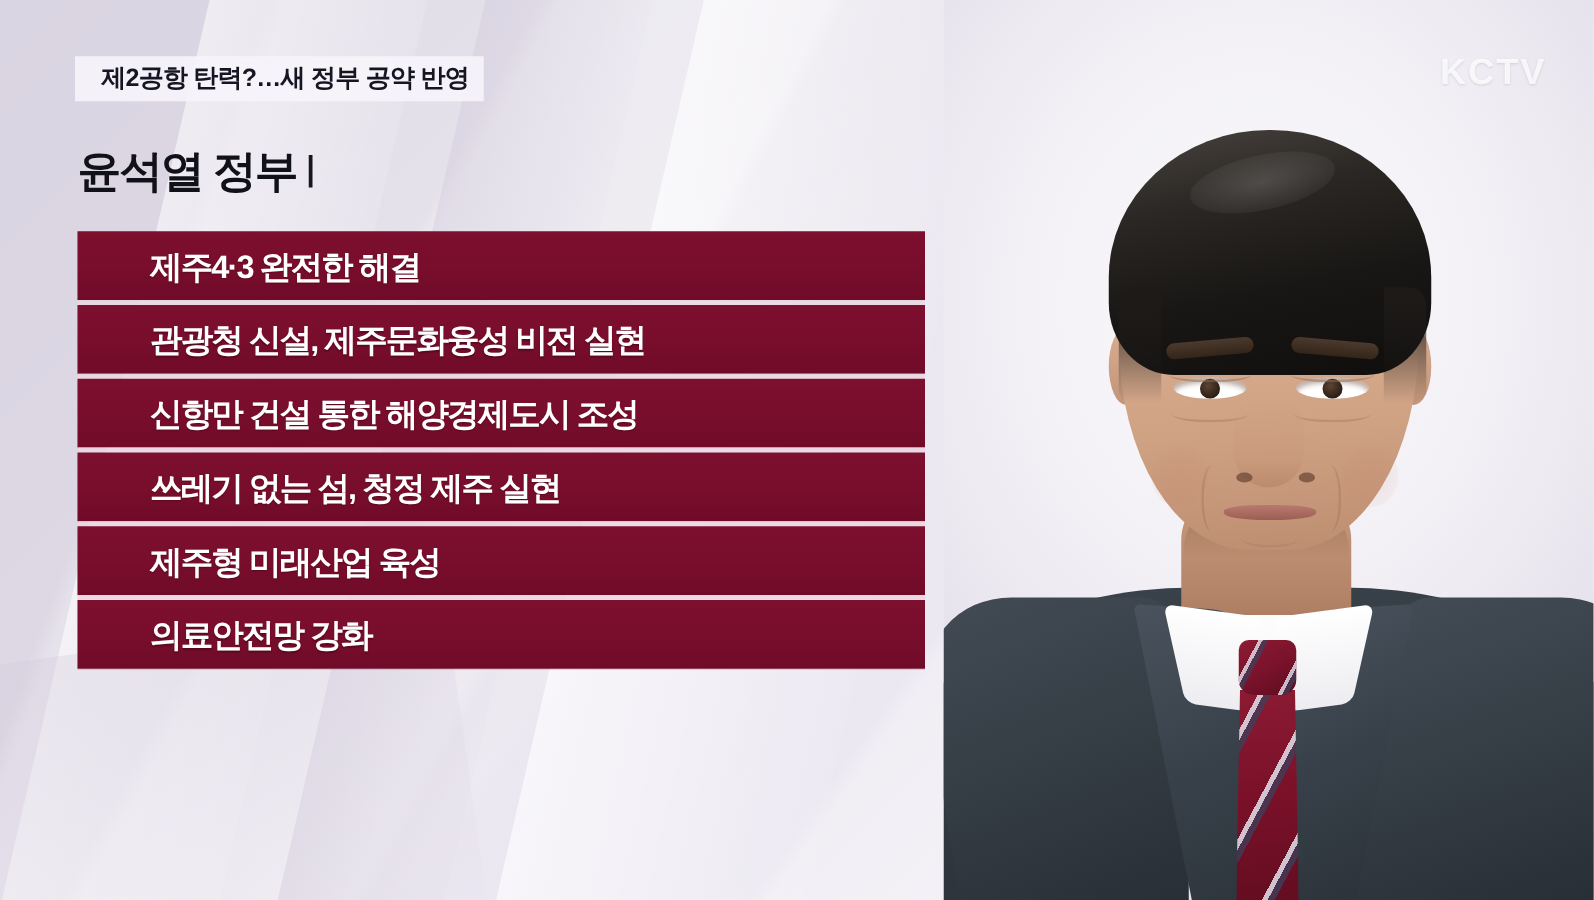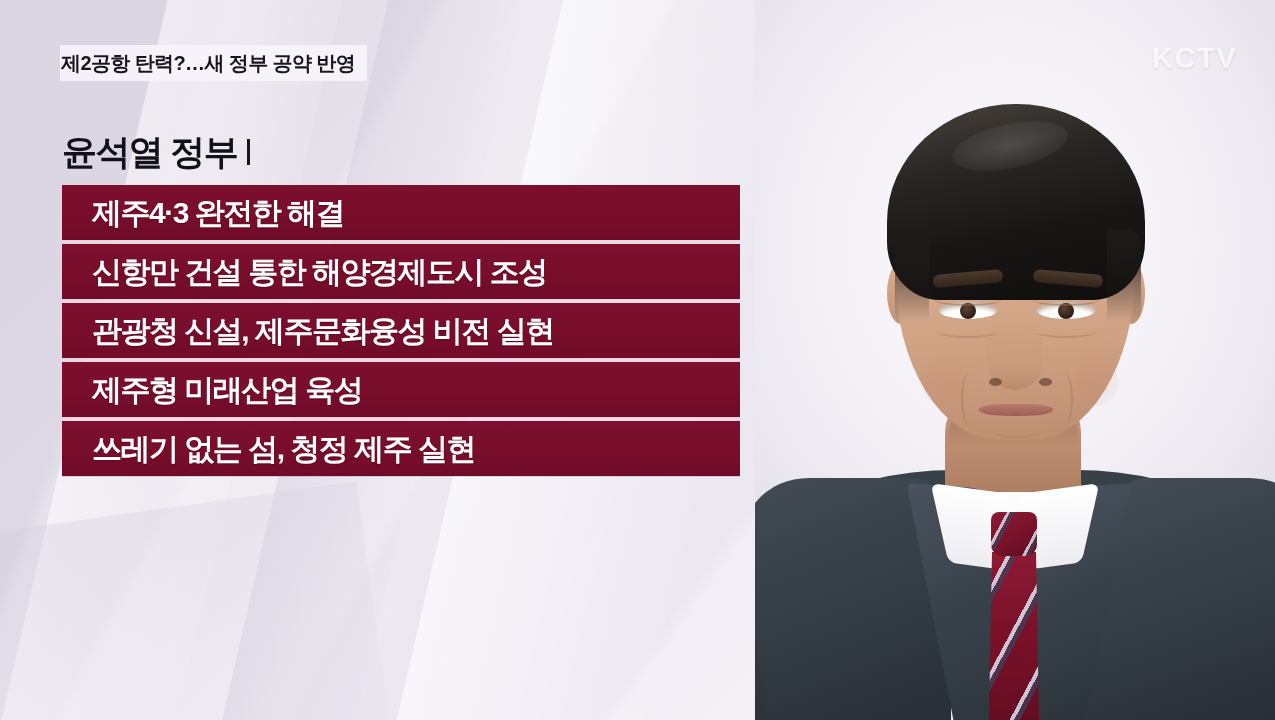--- a/index.html
+++ b/index.html
@@ -44,21 +44,21 @@
              transform:rotate(13deg); }
   .band.b4 { left:-60px; top:540px; width:420px; height:280px;
              background:linear-gradient(160deg, rgba(210,203,220,0.38), rgba(210,203,220,0.0));
              transform:rotate(-8deg); }
 
   
   .headline-badge {
     position:absolute;
     left:60px; top:45px;
     height:36px;
-    padding:0 12px 0 1px;
+    padding:0 12px 0 21px;
     display:flex; align-items:center;
     background:rgba(247,245,251,0.88);
     z-index:6;
   }
   .headline-badge .txt {
     font-size:20px;
     font-weight:700;
     letter-spacing:-0.6px;
     color:#161623;
     white-space:nowrap;
@@ -75,21 +75,21 @@
     color:rgba(255,255,255,0.80);
     text-shadow:0 1px 2px rgba(120,115,130,0.22);
     z-index:8;
     line-height:1;
     user-select:none;
   }
 
   
   .section-title {
     position:absolute;
-    left:62px; top:134px;
+    left:62px; top:120px;
     display:flex;
     align-items:baseline;
     z-index:6;
     white-space:nowrap;
     text-align:right;
   }
   .section-title .lead {
     font-size:35px;
     font-weight:800;
     letter-spacing:-1.6px;
@@ -131,28 +131,29 @@
   .pledge-row::after {
     content:"";
     position:absolute;
     left:0; right:0; bottom:-4px;
     height:4px;
     background:rgba(234,214,224,0.85);
   }
   .pledge-row:last-child::after { display:none; }
 
   .pledge-text {
-    font-size:30px;
+    font-size:26px;
     font-weight:700;
     letter-spacing:-1.5px;
     color:#ffffff;
     padding-left:30px;
     line-height:1;
     white-space:nowrap;
     text-shadow:0 1px 1px rgba(0,0,0,0.25);
+    margin-left:28px;
   }
 
   
   .portrait {
     position:absolute;
     right:0; top:0;
     width:520px; height:720px;
     overflow:hidden;
     z-index:4;
     background:
@@ -467,26 +468,29 @@
   <div class="section-title">
     <span class="lead">윤석열 정부</span>
     <span class="divider"></span>
   </div>
 
   <div class="pledge-list">
     <div class="pledge-row">
       <span class="pledge-text">제주4·3 완전한 해결</span>
     </div>
     <div class="pledge-row">
+      <span class="pledge-text">관광청 신설, 제주문화융성 비전 실현</span>
+    </div>
+    <div class="pledge-row">
       <span class="pledge-text">신항만 건설 통한 해양경제도시 조성</span>
     </div>
     <div class="pledge-row">
-      <span class="pledge-text">관광청 신설, 제주문화융성 비전 실현</span>
+      <span class="pledge-text">쓰레기 없는 섬, 청정 제주 실현</span>
     </div>
     <div class="pledge-row">
       <span class="pledge-text">제주형 미래산업 육성</span>
     </div>
     <div class="pledge-row">
-      <span class="pledge-text">쓰레기 없는 섬, 청정 제주 실현</span>
+      <span class="pledge-text">의료안전망 강화</span>
     </div>
   </div>
 
 </div>
 
 </body></html>

